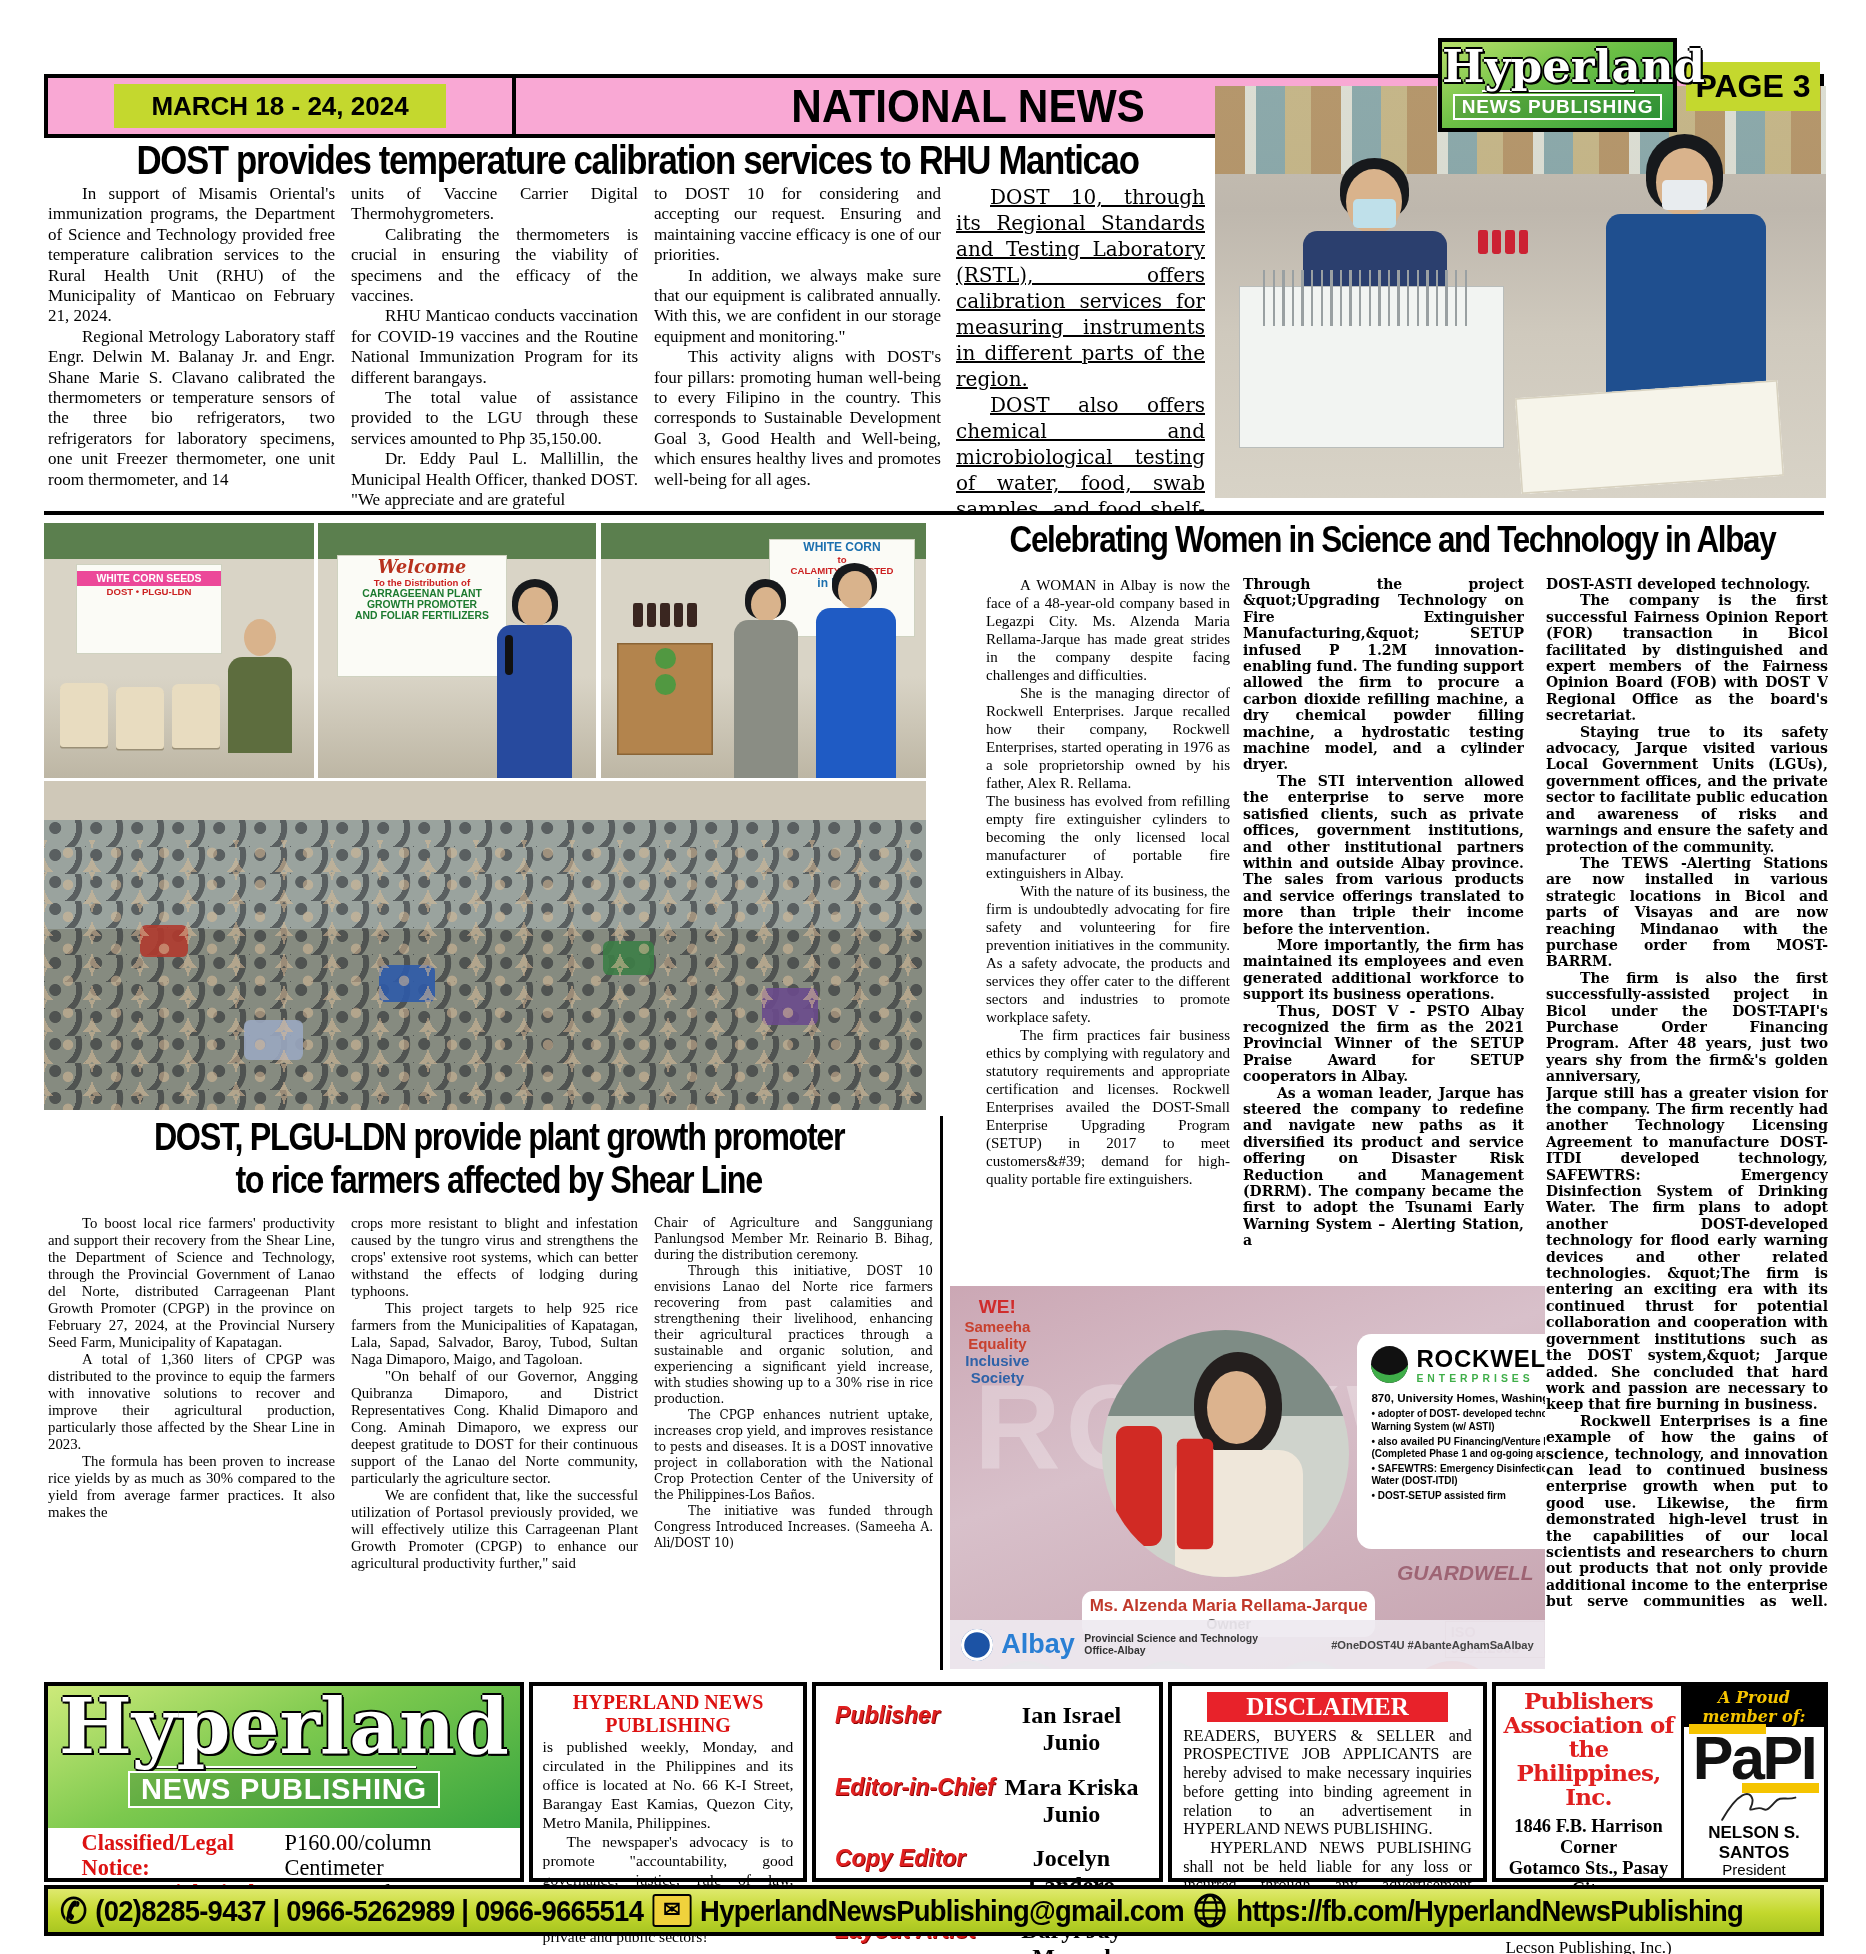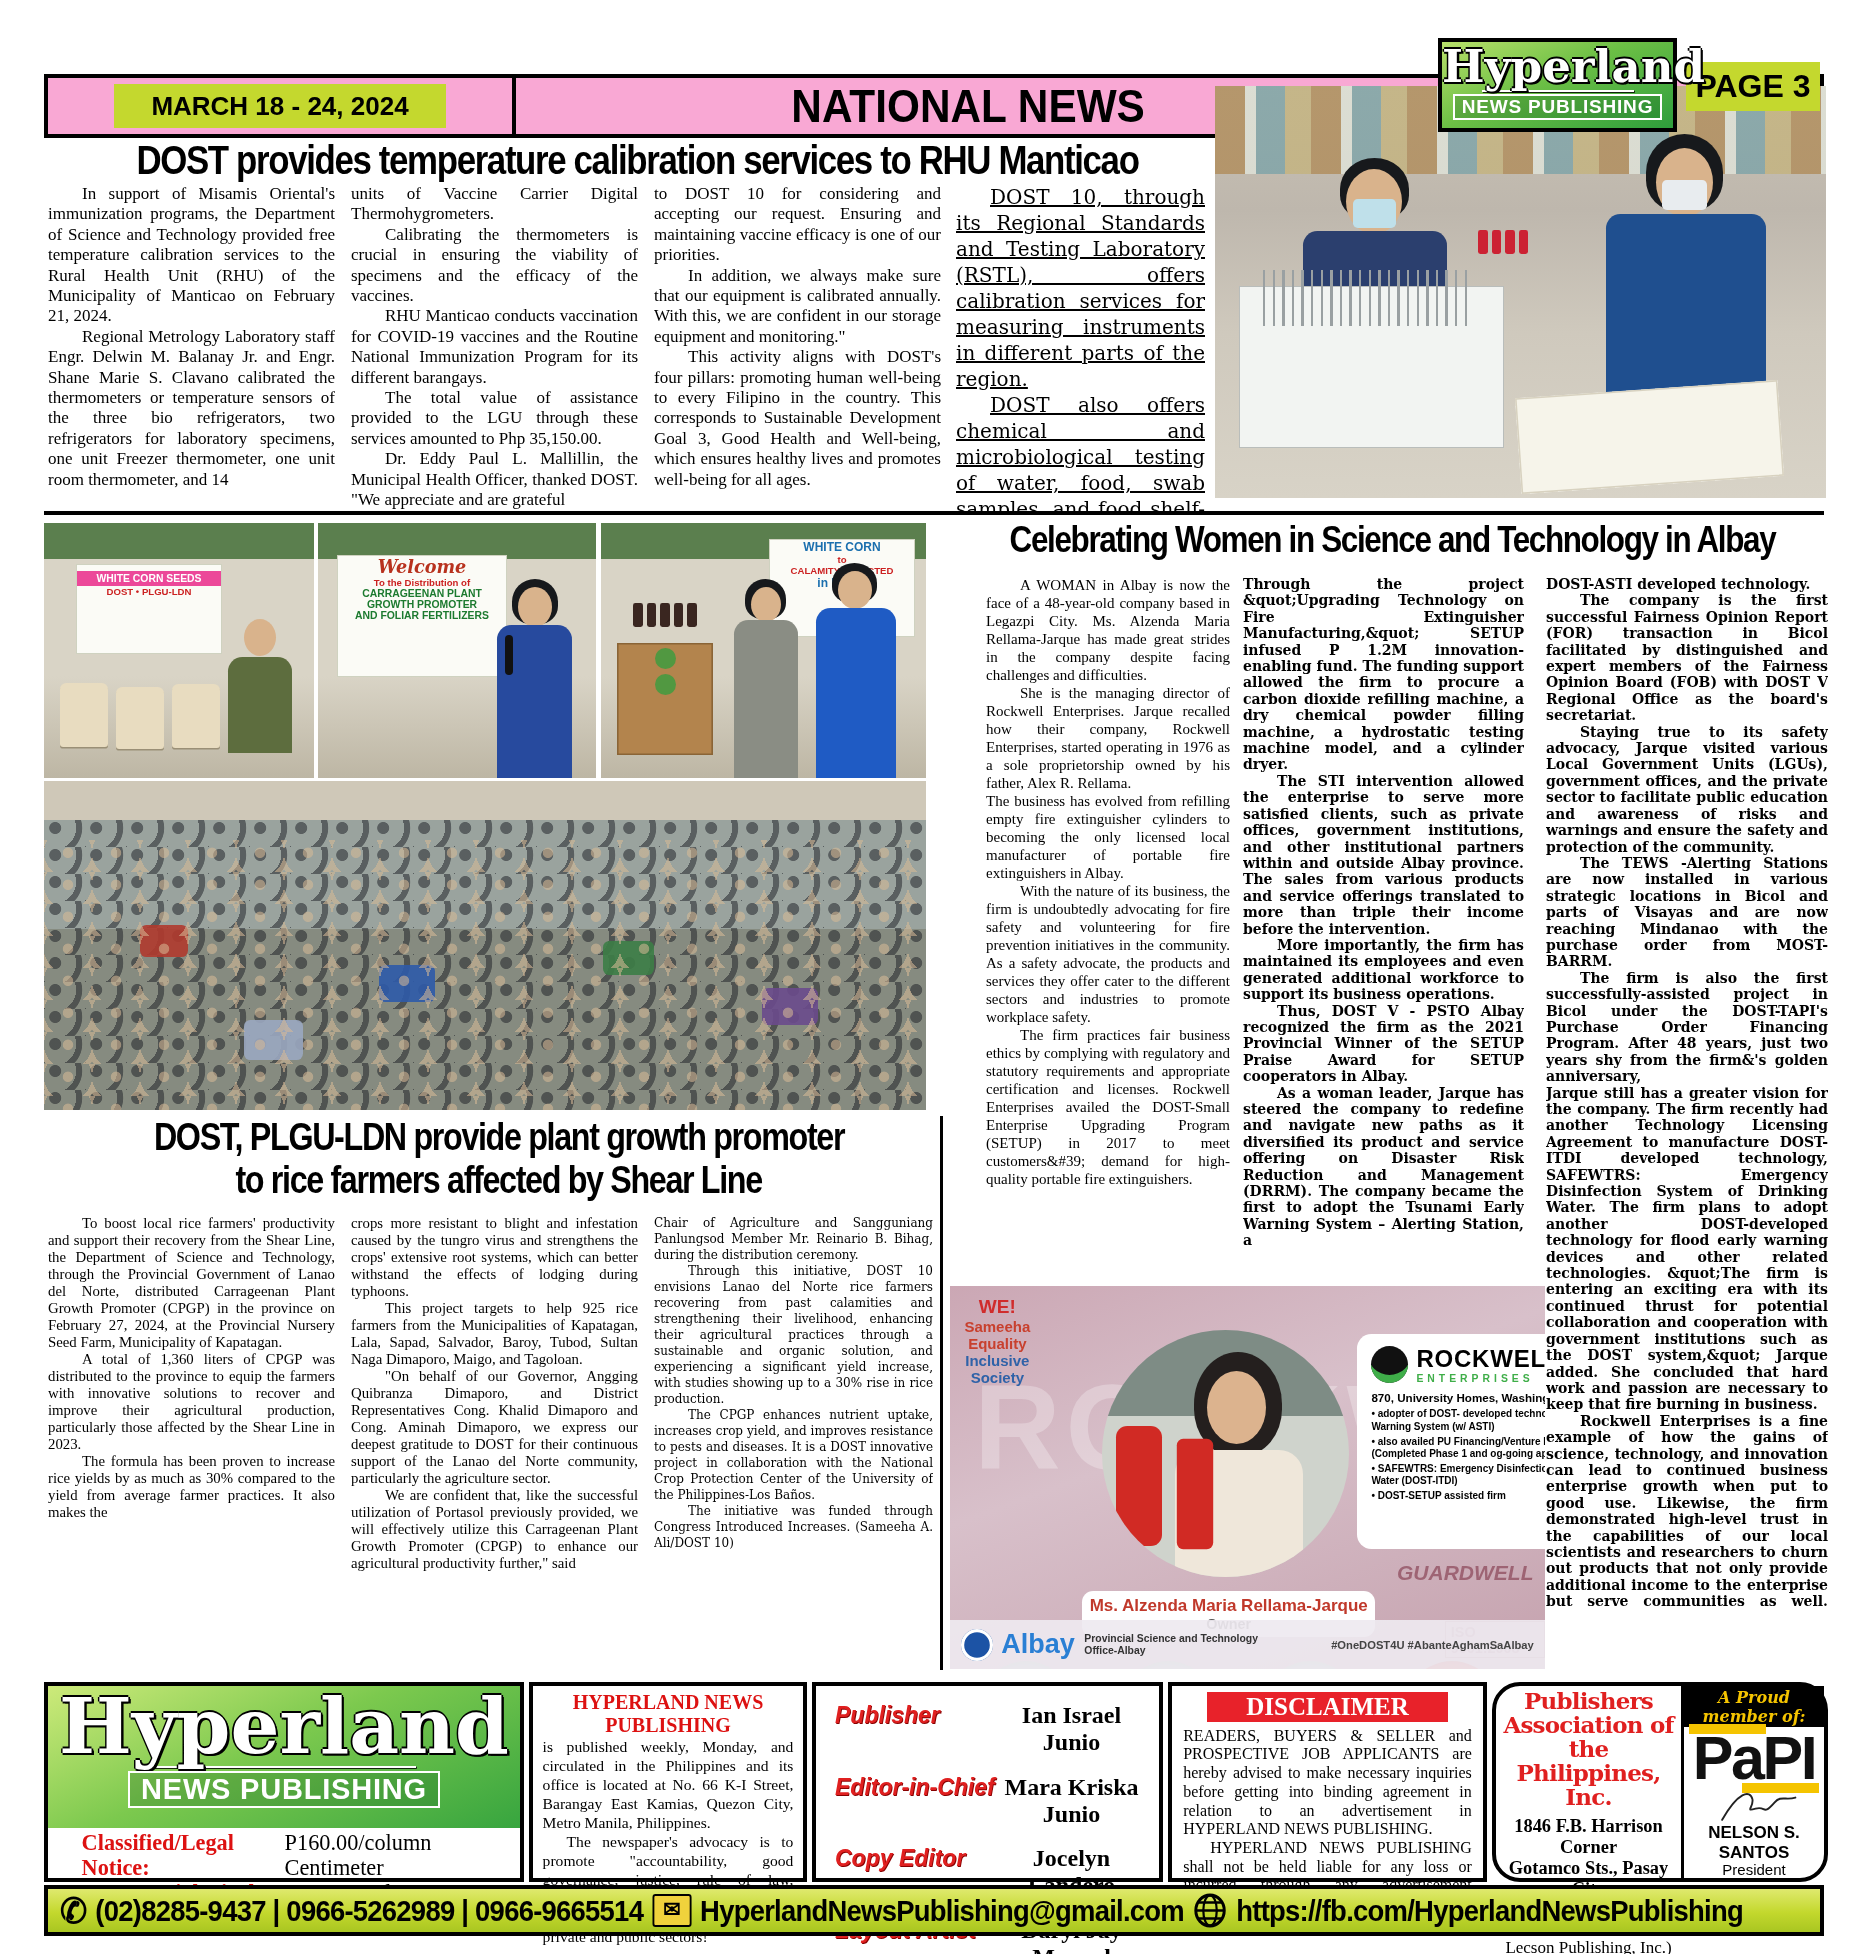--- a/index.html
+++ b/index.html
@@ -470,21 +470,21 @@
   </div>
 
   <div class="fbox disc" style="left:1168px; width:319px;">
     <div class="disc-title">DISCLAIMER</div>
     <div class="disc-body">
         <p class="ni">READERS, BUYERS &amp; SELLER and PROSPECTIVE JOB APPLICANTS are hereby advised to make necessary inquiries before getting into binding agreement in relation to an advertisement in HYPERLAND NEWS PUBLISHING.</p>
         <p>HYPERLAND NEWS PUBLISHING shall not be held liable for any loss or incurred through any advertisement published in the said ads paper.</p>
       </div>
   </div>
 
-  <div class="fbox assoc-wrap" style="left:1492px; width:336px;border-radius:28px;">
+  <div class="fbox assoc-wrap" style="left:1492px; width:336px;">
     <div class="assoc">
       <div class="assoc-name">
           <div>Publishers</div>
           <div>Association of the</div>
           <div>Philippines, Inc.</div>
         </div>
       <div class="assoc-addr1">1846 F.B. Harrison Corner</div>
       <div class="assoc-addr1" style="margin-top:0;">Gotamco Sts., Pasay City</div>
       <div class="assoc-addr2">(Beside Phoenix Gas Station c/o</div>
       <div class="assoc-addr2">Lecson Publishing, Inc.)</div>

